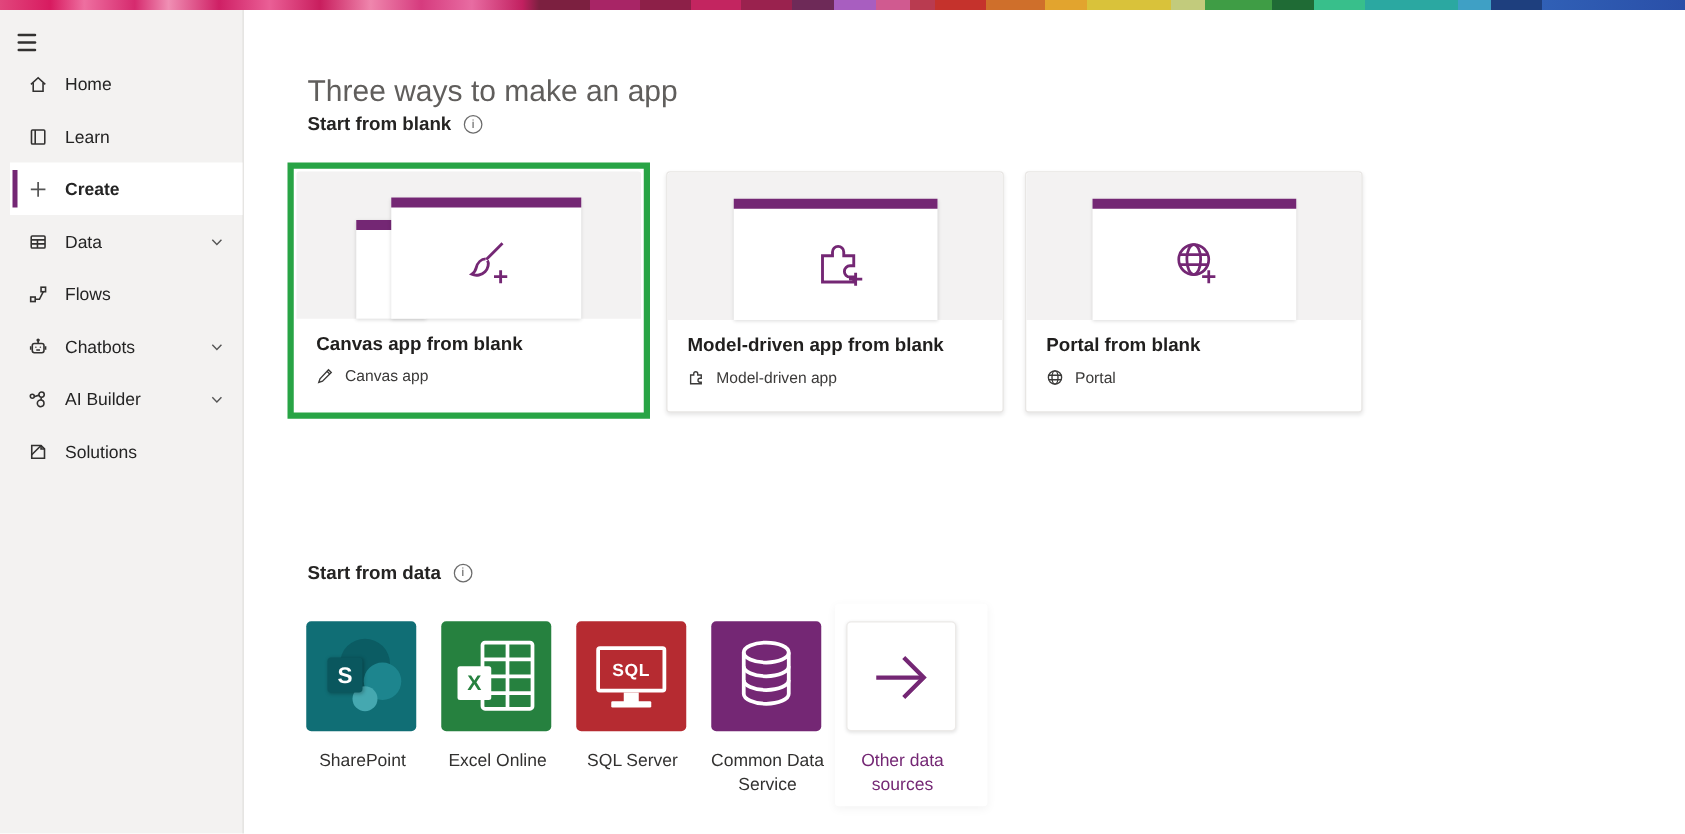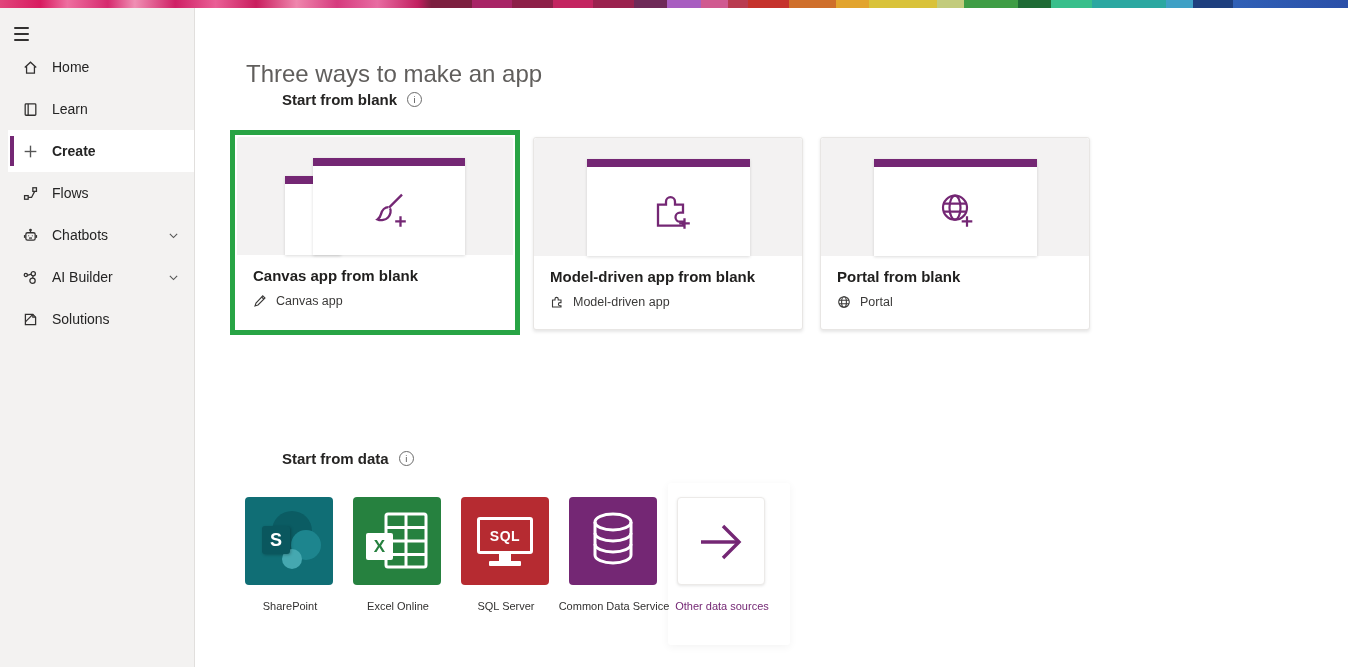--- a/index.html
+++ b/index.html
@@ -35,21 +35,21 @@
     padding:0 14px 0 14px; font-size:14px; color:#242424; cursor:pointer; position:relative; }
   .nav-item svg.nicon { width:17px; height:17px; flex:0 0 17px; }
   .nav-item .lbl { flex:1; }
   .nav-item.selected { background:#ffffff; }
   .nav-item.selected .lbl { font-weight:700; }
   .nav-item.selected::before { content:""; position:absolute; left:2px; top:6px; bottom:6px; width:4px; background:#742774; }
   .chev { width:13px; height:13px; }
   
   .heading { position:absolute; left:246px; top:38px; font-size:24px; font-weight:400; color:#605e5c;margin-top:22px; }
   .section-label { position:absolute; display:flex; align-items:center; gap:10px;
-    font-size:15px; font-weight:600; color:#252423;margin-left:36px; }
+    font-size:15px; font-weight:600; color:#252423; }
   #blank-label { left:246px; top:91px; }
   #data-label  { left:246px; top:450px; }
   .info-badge { width:15px; height:15px; border:1px solid #6b6b6b; border-radius:50%;
     font-size:9.5px; font-weight:400; color:#555; display:flex; align-items:center; justify-content:center; cursor:pointer; }
   
   .green-frame { position:absolute; left:230px; top:130px; width:290px; height:205px;
     border:5px solid #28a445; background:#fff; padding:2px; }
   .card { background:#fff; border:1px solid #e8e6e4; border-radius:3px;
     box-shadow:0 1.6px 3.6px rgba(0,0,0,.10); overflow:hidden; cursor:pointer; }
   #card-0 { width:276px; height:191px; border:none; box-shadow:none; border-radius:0; }
@@ -69,21 +69,21 @@
   .other-panel { position:absolute; left:668px; top:483px; width:122px; height:162px;
     background:#fff; border-radius:3px; box-shadow:0 2px 8px rgba(0,0,0,.05); }
   .tile { position:absolute; top:497px; width:88px; height:88px; border-radius:4px; cursor:pointer; }
   .tile svg { position:absolute; left:0; top:0; }
   #tile-0 { left:245px; background:#106e75; }
   #tile-1 { left:353px; background:#26813f; }
   #tile-2 { left:461px; background:#b62b31; }
   #tile-3 { left:569px; background:#742774; }
   #tile-4 { left:677px; background:#ffffff; border:1px solid #eceae8; box-shadow:0 1px 3px rgba(0,0,0,.10); }
   .tile-label { position:absolute; top:599px; width:116px; text-align:center;
-    font-size:11px; color:#323130; line-height:1.35; cursor:pointer; }
+    font-size:14px; color:#323130; line-height:1.35; cursor:pointer; }
   #tlabel-0 { left:232px; } #tlabel-1 { left:340px; } #tlabel-2 { left:448px; }
   #tlabel-3 { left:556px; } #tlabel-4 { left:664px; color:#742774; }
   .sp-square { position:absolute; left:17px; top:29px; width:28px; height:28px; background:#0a575e;
     border-radius:3px; display:flex; align-items:center; justify-content:center;
     color:#fff; font-weight:700; font-size:18px; box-shadow:1px 1px 3px rgba(0,0,0,.25); }
   .xl-square { position:absolute; left:13px; top:36px; width:27px; height:27px; background:#fff;
     border-radius:2px; display:flex; align-items:center; justify-content:center;
     color:#26813f; font-weight:700; font-size:17px; }
   .sql-screen { position:absolute; left:16px; top:20px; width:56px; height:37px;
     border:3px solid #fff; border-radius:3px; display:flex; align-items:center; justify-content:center;
@@ -124,20 +124,32 @@
 
 
       <div class="nav-item selected">
         <svg class="nicon" viewBox="0 0 16 16" fill="none" stroke="#555" stroke-width="1.3">
           <path d="M8 2.5 V13.5"></path>
             <path d="M2.5 8 H13.5"></path>
         </svg>
         <span class="lbl">Create</span>
       </div>
 
+      <div class="nav-item">
+        <svg class="nicon" viewBox="0 0 16 16" fill="none" stroke="#323130" stroke-width="1.2">
+          <rect x="2.8" y="3.6" width="10.4" height="9" rx="0.8"></rect>
+            <path d="M2.8 6.5 H13.2"></path>
+            <path d="M2.8 9.5 H13.2"></path>
+            <path d="M7.5 6.5 V12.6"></path>
+        </svg>
+        <span class="lbl">Data</span>
+        <svg class="chev" viewBox="0 0 16 16" fill="none" stroke="#555" stroke-width="1.4">
+          <path d="M3.5 6 L8 10.5 L12.5 6"></path>
+        </svg>
+      </div>
 
       <div class="nav-item">
         <svg class="nicon" viewBox="0 0 16 16" fill="none" stroke="#323130" stroke-width="1.2">
           <rect x="2.4" y="10" width="3.4" height="3.4"></rect>
             <rect x="10.2" y="2.6" width="3.4" height="3.4"></rect>
           <path d="M5.8 11.7 H9 L11.9 6"></path>
         </svg>
         <span class="lbl">Flows</span>
       </div>
 

